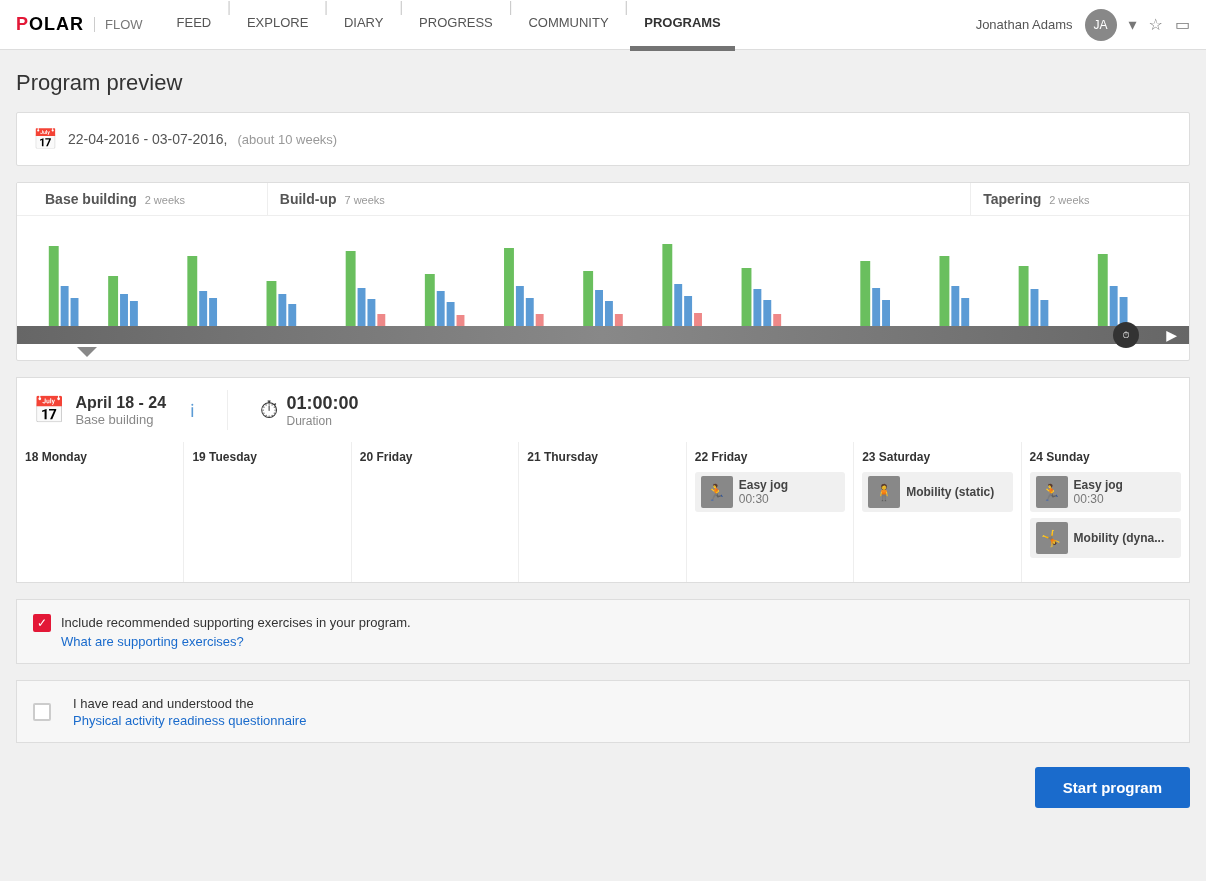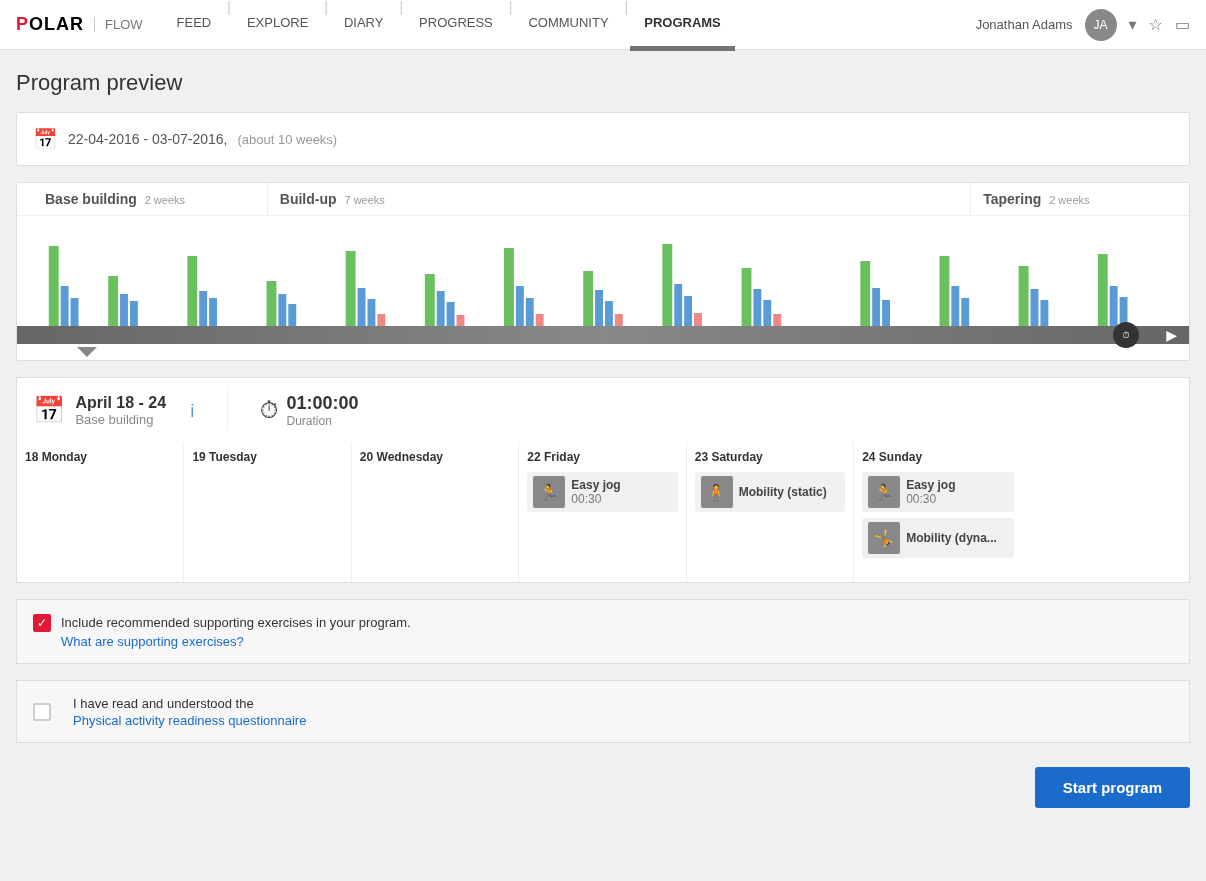--- a/index.html
+++ b/index.html
@@ -410,23 +410,26 @@
 
     <div class="calendar-day">
       <div class="day-header">18 Monday</div>
     </div>
 
     <div class="calendar-day">
       <div class="day-header">19 Tuesday</div>
     </div>
 
     <div class="calendar-day">
-      <div class="day-header">20 Wednesday</div>
-    </div>
-
+      <div class="day-header">20 Friday</div>
+    </div>
+
+    <div class="calendar-day">
+      <div class="day-header">21 Thursday</div>
+    </div>
 
     <div class="calendar-day">
       <div class="day-header">22 Friday</div>
       <div class="activity-card">
         <div class="activity-icon-box">🏃</div>
         <div class="activity-info">
           <div class="activity-name">Easy jog</div>
           <div class="activity-time">00:30</div>
         </div>
       </div>

